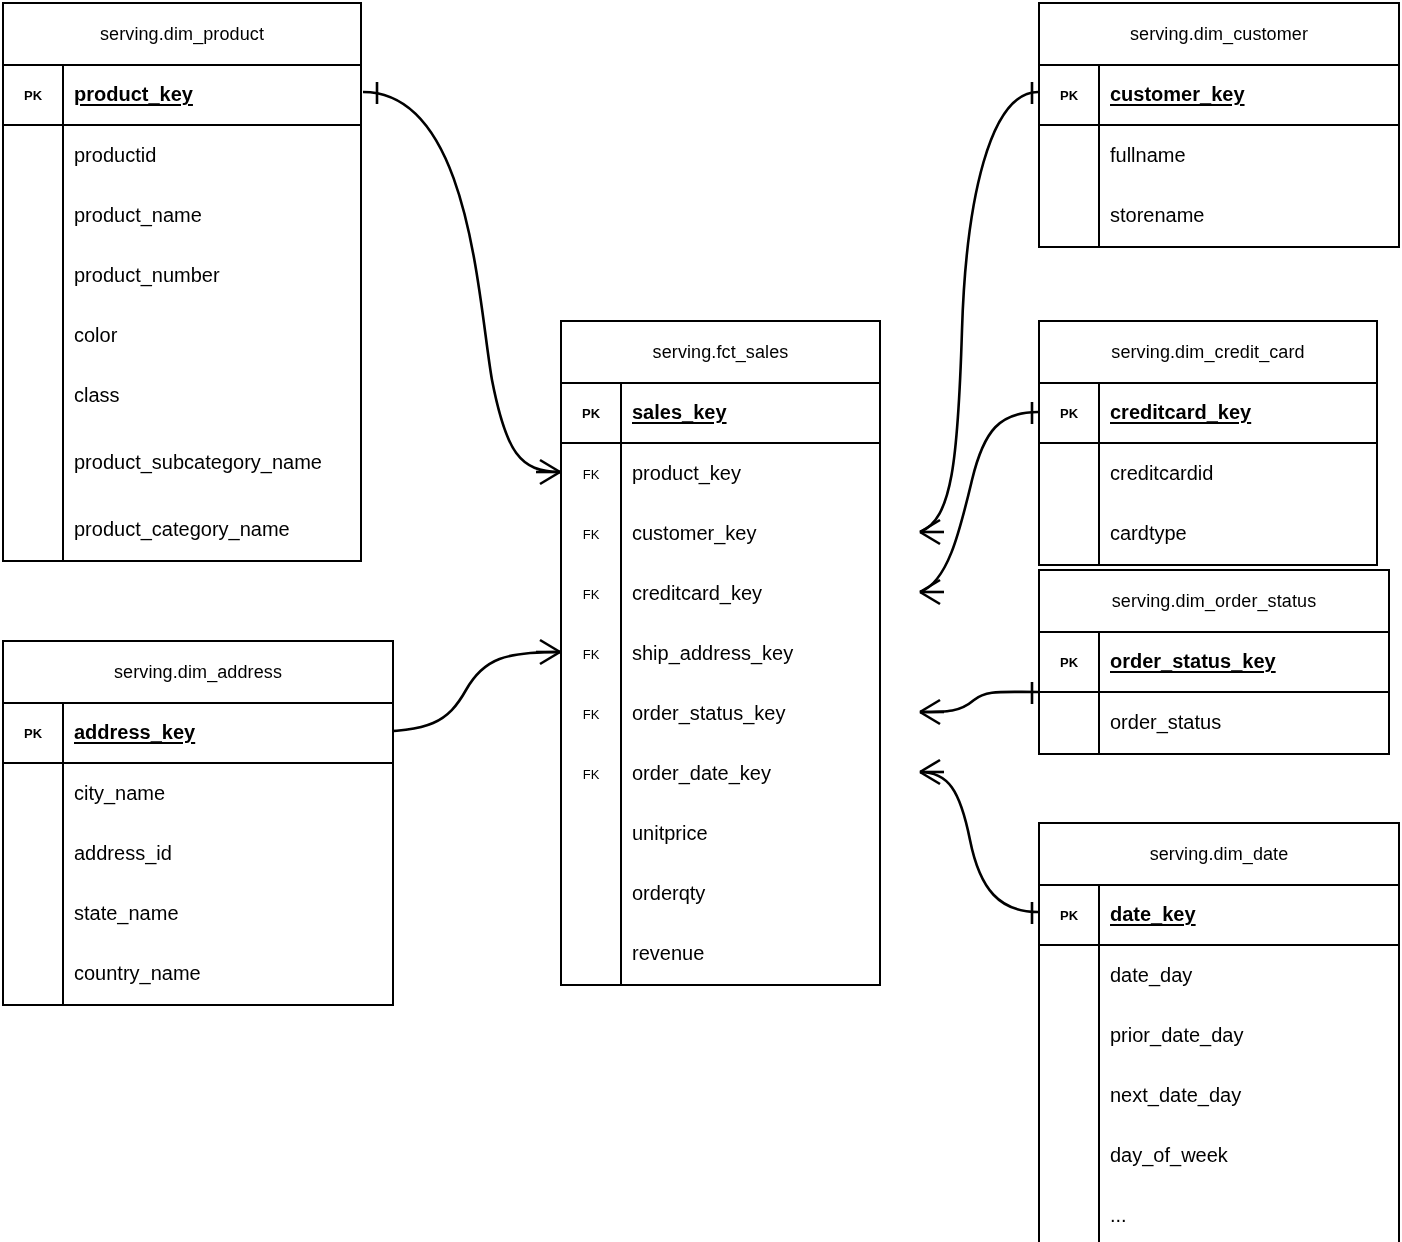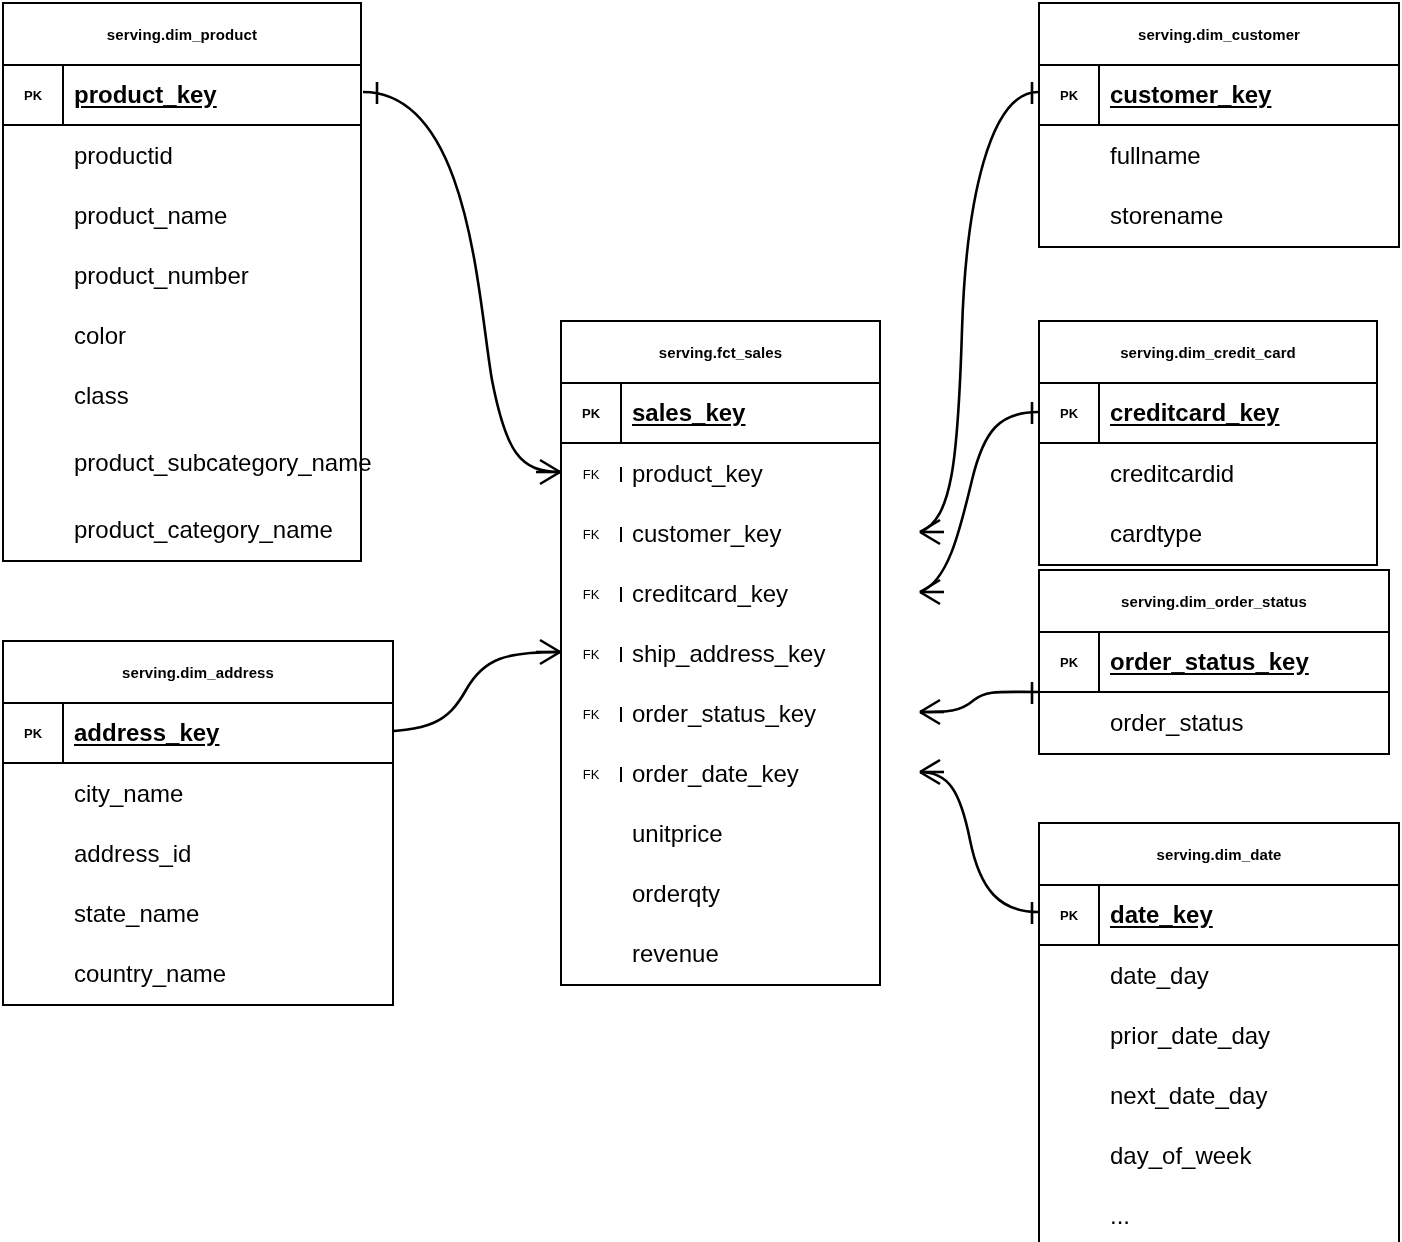--- a/index.html
+++ b/index.html
@@ -29,22 +29,22 @@
     border: 2px solid #000000;
     background: #ffffff;
     z-index: 2;
   }
   .entity-title {
     box-sizing: border-box;
     height: 62px;
     display: flex;
     align-items: center;
     justify-content: center;
-    font-weight: bold;
-    font-size: 15px;
+    font-weight: normal;
+    font-size: 18px;
     color: #000000;
     border-bottom: 2px solid #000000;
     letter-spacing: 0.1px;
   }
   .row {
     box-sizing: border-box;
     display: flex;
     align-items: stretch;
     min-height: 60px;
   }
@@ -64,37 +64,36 @@
   }
   .row .keycol.pk {
     font-weight: bold;
   }
   .row .namecol {
     box-sizing: border-box;
     flex: 1 1 auto;
     display: flex;
     align-items: center;
     padding: 0 10px;
-    font-size: 24px;
+    font-size: 20px;
     color: #000000;
     line-height: 1.18;
   }
   .row.pk-row .namecol {
     font-weight: bold;
     text-decoration: underline;
     text-underline-offset: 3px;
   }
   .attrs {
     box-sizing: border-box;
     display: flex;
     flex-direction: column;
   }
   .attrs .row {
     min-height: 60px;
-    align-items: center;
   }
   .attrs .row .keycol {
     border-right: 2px solid #000000;
   }
   .attrs .row.tall {
     min-height: 74px;
   }
   .wrapname {
     white-space: normal;
   }

